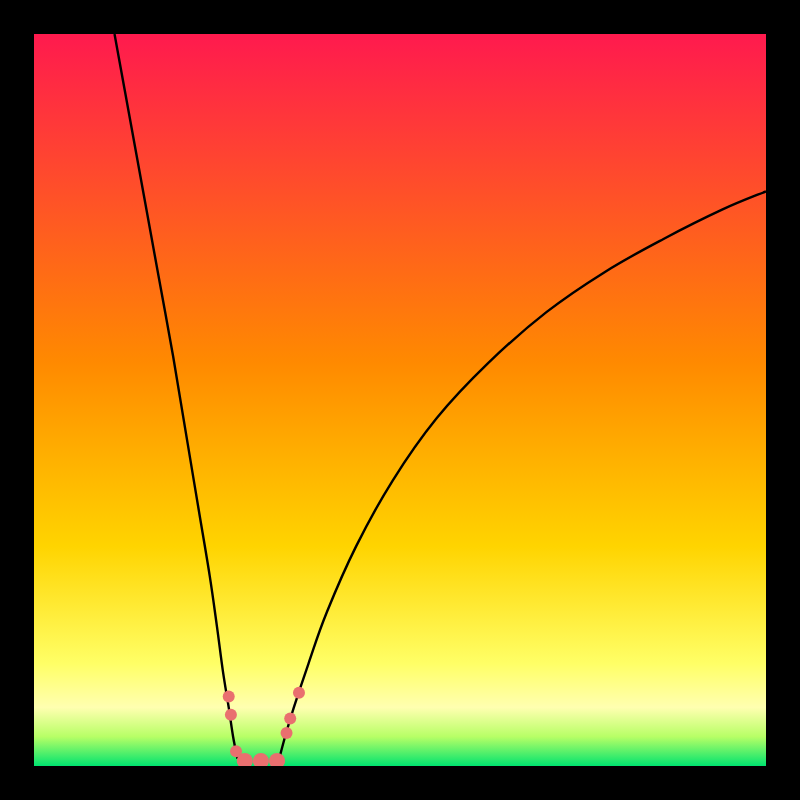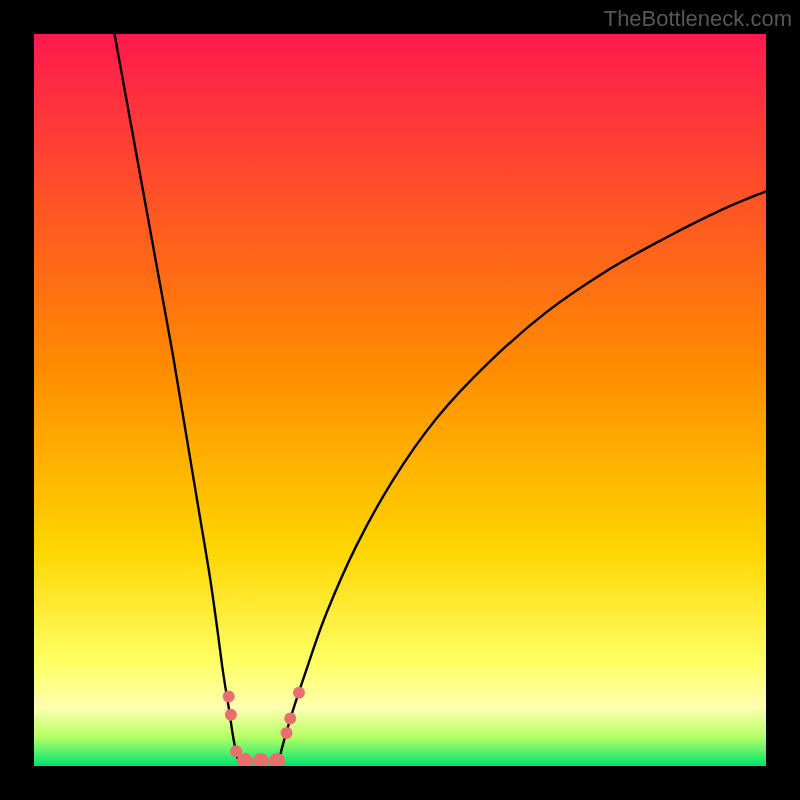--- a/index.html
+++ b/index.html
@@ -34,21 +34,20 @@
     height: 732px;
   }
   svg {
     display: block;
   }
 </style>
 </head>
 <body>
 
 <div class="outer">
-  <div class="watermark">TheBottleneck.com</div>
   <div class="plot-wrap">
     <svg id="chart-svg" width="732" height="732" viewBox="0 0 732 732">
       <defs>
         <linearGradient id="bg-grad" x1="0" y1="0" x2="0" y2="1">
           <stop id="g-stop-0" offset="0%" stop-color="#ff1a4e"></stop>
           <stop id="g-stop-1" offset="45%" stop-color="#ff8a00"></stop>
           <stop id="g-stop-2" offset="70%" stop-color="#ffd400"></stop>
           <stop id="g-stop-3" offset="86%" stop-color="#ffff66"></stop>
           <stop id="g-stop-4" offset="92%" stop-color="#ffffb0"></stop>
           <stop id="g-stop-5" offset="96%" stop-color="#b7ff66"></stop>

